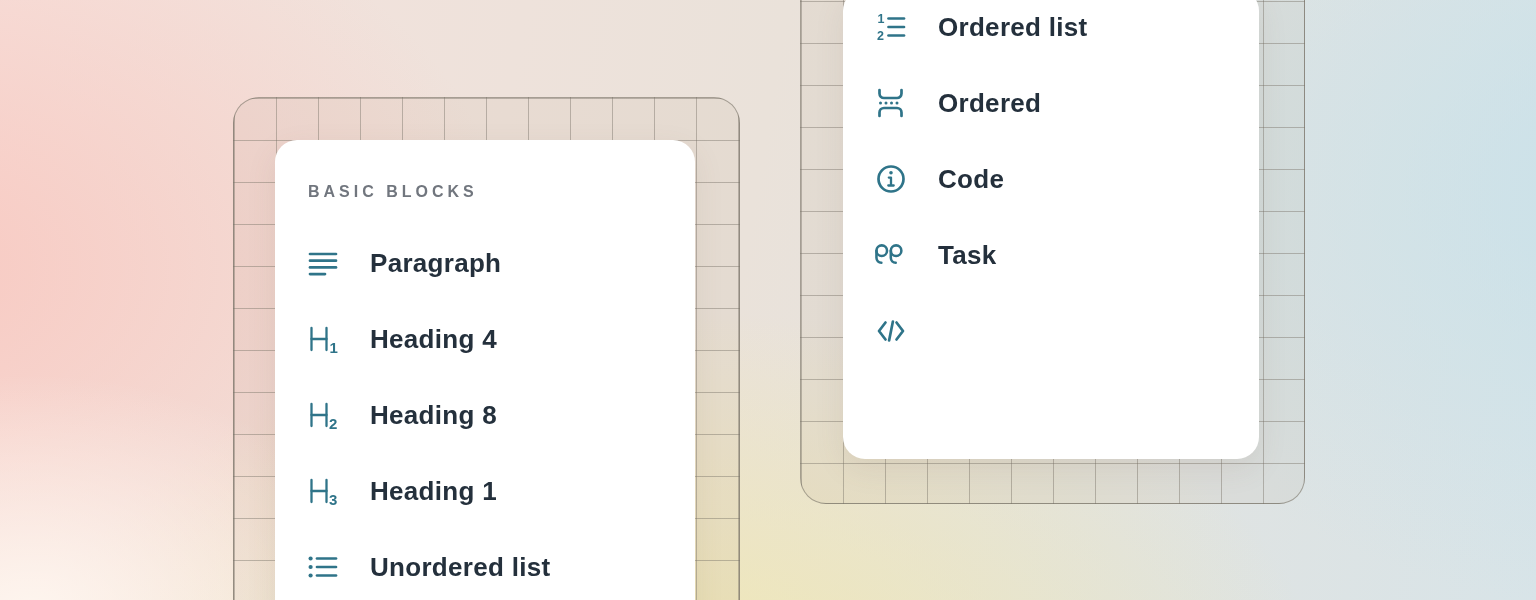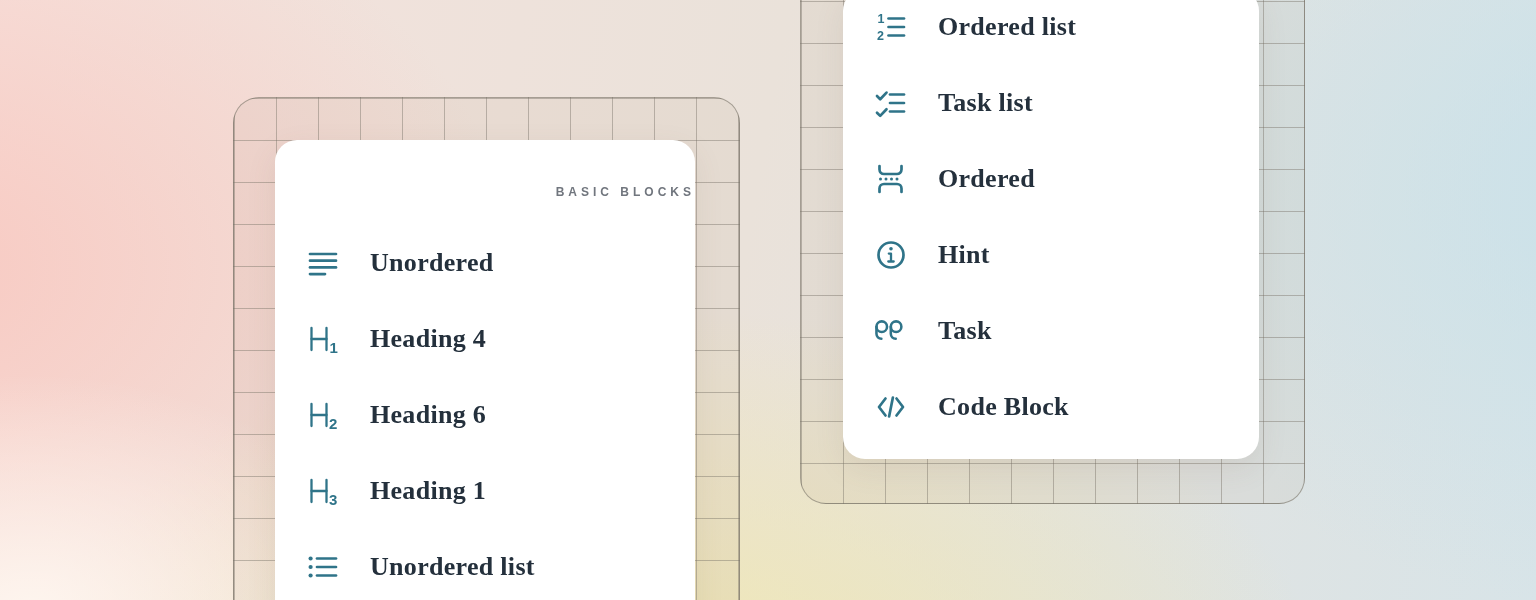--- a/index.html
+++ b/index.html
@@ -29,23 +29,22 @@
   #right-panel{left:800px;top:-42px;width:503px;height:544px;}
   .menu-card{
     position:absolute;background:#ffffff;border-radius:22px;
     box-shadow:0 10px 30px rgba(120,90,70,0.10);
     box-sizing:border-box;
   }
   #left-card{left:275px;top:140px;width:420px;height:560px;padding:42px 0 0 0;}
   #right-card{left:843px;top:-11px;width:416px;height:470px;padding:0 0 14px 0;}
   .card-header{
     height:20px;line-height:20px;margin:0 0 23px 33px;
-    font-size:12px;font-weight:700;letter-spacing:4px;
+    font-size:16px;font-weight:700;letter-spacing:4px;
     color:var(--header-gray,#71767e);
-    text-align:right;
   }
   .menu-item{
     height:76px;display:flex;align-items:center;
     padding-left:31px;cursor:pointer;
   }
   .menu-icon{
     width:34px;height:34px;flex:0 0 34px;margin-right:30px;
     display:flex;align-items:center;justify-content:center;
     color:var(--teal,#2f7489);
   }
@@ -56,21 +55,20 @@
   }
   .menu-icon svg .thin{stroke-width:2.3;}
   .menu-icon svg .fl{fill:currentColor;stroke:none;}
   .menu-icon svg text{
     fill:currentColor;stroke:none;font-weight:700;
     font-family:"Liberation Sans","DejaVu Sans",sans-serif;
   }
   .menu-label{
     font-size:26px;font-weight:700;letter-spacing:0.3px;
     color:var(--label,#24303c);
-    font-family:Liberation Serif, serif;
   }
 </style>
 </head>
 <body>
 
 <div class="stage">
 
   <div class="grid-panel" id="left-panel"></div>
   <div class="grid-panel" id="right-panel"></div>
 
@@ -79,21 +77,21 @@
 
     <div class="menu-item">
       <span class="menu-icon">
         <svg width="34" height="34" viewBox="0 0 34 34">
           <line class="st" x1="4" y1="8" x2="30" y2="8"></line>
           <line class="st" x1="4" y1="14.7" x2="30" y2="14.7"></line>
           <line class="st" x1="4" y1="21.4" x2="30" y2="21.4"></line>
           <line class="st" x1="4" y1="28.1" x2="19" y2="28.1"></line>
         </svg>
       </span>
-      <span class="menu-label">Unordered</span>
+      <span class="menu-label">Paragraph</span>
     </div>
 
     <div class="menu-item">
       <span class="menu-icon">
         <svg width="34" height="34" viewBox="0 0 34 34">
           <line class="st thin" x1="5.5" y1="6" x2="5.5" y2="28"></line>
           <line class="st thin" x1="20.5" y1="6" x2="20.5" y2="28"></line>
           <line class="st thin" x1="5.5" y1="17" x2="20.5" y2="17"></line>
           <text x="23.5" y="31" font-size="15">1</text>
         </svg>
@@ -103,21 +101,21 @@
 
     <div class="menu-item">
       <span class="menu-icon">
         <svg width="34" height="34" viewBox="0 0 34 34">
           <line class="st thin" x1="5.5" y1="6" x2="5.5" y2="28"></line>
           <line class="st thin" x1="20.5" y1="6" x2="20.5" y2="28"></line>
           <line class="st thin" x1="5.5" y1="17" x2="20.5" y2="17"></line>
           <text x="23" y="31" font-size="15">2</text>
         </svg>
       </span>
-      <span class="menu-label">Heading 6</span>
+      <span class="menu-label">Heading 8</span>
     </div>
 
     <div class="menu-item">
       <span class="menu-icon">
         <svg width="34" height="34" viewBox="0 0 34 34">
           <line class="st thin" x1="5.5" y1="6" x2="5.5" y2="28"></line>
           <line class="st thin" x1="20.5" y1="6" x2="20.5" y2="28"></line>
           <line class="st thin" x1="5.5" y1="17" x2="20.5" y2="17"></line>
           <text x="23" y="31" font-size="15">3</text>
         </svg>
@@ -148,32 +146,20 @@
           <text x="3.5" y="13.2" font-size="12.5">1</text>
           <text x="3" y="30" font-size="12.5">2</text>
           <line class="st" x1="14.5" y1="8.5" x2="30" y2="8.5"></line>
           <line class="st" x1="14.5" y1="17" x2="30" y2="17"></line>
           <line class="st" x1="14.5" y1="25.5" x2="30" y2="25.5"></line>
         </svg>
       </span>
       <span class="menu-label">Ordered list</span>
     </div>
 
-    <div class="menu-item">
-      <span class="menu-icon">
-        <svg width="34" height="34" viewBox="0 0 34 34">
-          <path class="st" d="M3 10 l3.2 3.2 L12.5 6.6"></path>
-          <path class="st" d="M3 26.7 l3.2 3.2 L12.5 23.3"></path>
-          <line class="st" x1="16" y1="8.5" x2="30" y2="8.5"></line>
-          <line class="st" x1="16" y1="17" x2="30" y2="17"></line>
-          <line class="st" x1="16" y1="25.5" x2="30" y2="25.5"></line>
-        </svg>
-      </span>
-      <span class="menu-label">Task list</span>
-    </div>
 
     <div class="menu-item">
       <span class="menu-icon">
         <svg width="34" height="34" viewBox="0 0 34 34">
           <path class="st" d="M5.5 4 v3.5 a4.5 4.5 0 0 0 4.5 4.5 h13 a4.5 4.5 0 0 0 4.5 -4.5 V4"></path>
           <circle class="fl" cx="6.5" cy="17" r="1.5"></circle>
           <circle class="fl" cx="12" cy="17" r="1.5"></circle>
           <circle class="fl" cx="17.5" cy="17" r="1.5"></circle>
           <circle class="fl" cx="23" cy="17" r="1.5"></circle>
           <path class="st" d="M5.5 30 v-3.5 a4.5 4.5 0 0 1 4.5 -4.5 h13 a4.5 4.5 0 0 1 4.5 4.5 V30"></path>
@@ -183,21 +169,21 @@
     </div>
 
     <div class="menu-item">
       <span class="menu-icon">
         <svg width="34" height="34" viewBox="0 0 34 34">
           <circle class="st" cx="17" cy="17" r="12.5"></circle>
           <circle class="fl" cx="17" cy="10.8" r="1.8"></circle>
           <path class="st thin" d="M14.8 15.6 h2.2 v7.9 M14.3 23.5 h5.4"></path>
         </svg>
       </span>
-      <span class="menu-label">Hint</span>
+      <span class="menu-label">Code</span>
     </div>
 
     <div class="menu-item">
       <span class="menu-icon">
         <svg width="36" height="34" viewBox="0 0 36 34">
           <circle class="st" cx="8.2" cy="12.4" r="5.6"></circle>
           <path class="st" d="M2.6 12.4 v7.6 a5.2 5.2 0 0 0 5.2 5.2"></path>
           <circle class="st" cx="23.4" cy="12.4" r="5.6"></circle>
           <path class="st" d="M17.8 12.4 v7.6 a5.2 5.2 0 0 0 5.2 5.2"></path>
         </svg>
@@ -206,17 +192,16 @@
     </div>
 
     <div class="menu-item">
       <span class="menu-icon">
         <svg width="34" height="34" viewBox="0 0 34 34">
           <path class="st" d="M11.5 8.5 L5 17 l6.5 8.5"></path>
           <path class="st" d="M22.5 8.5 L29 17 l-6.5 8.5"></path>
           <path class="st" d="M18.9 7.5 l-3.8 19"></path>
         </svg>
       </span>
-      <span class="menu-label">Code Block</span>
     </div>
   </div>
 
 </div>
 
 </body></html>

